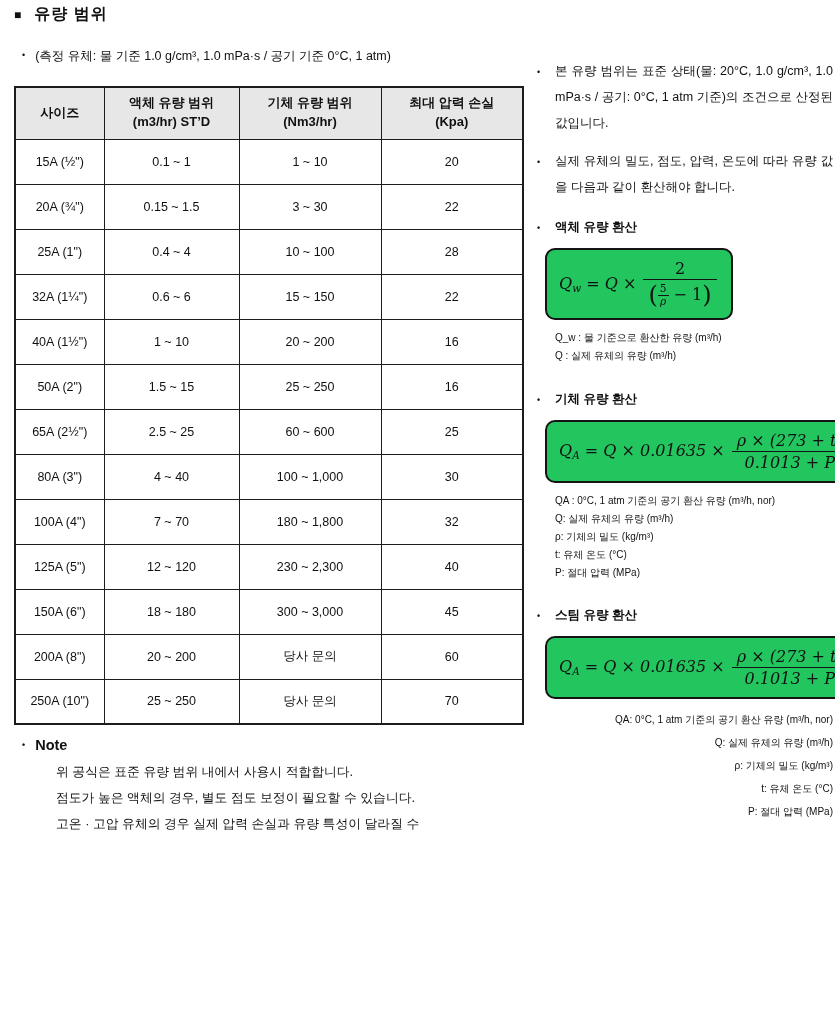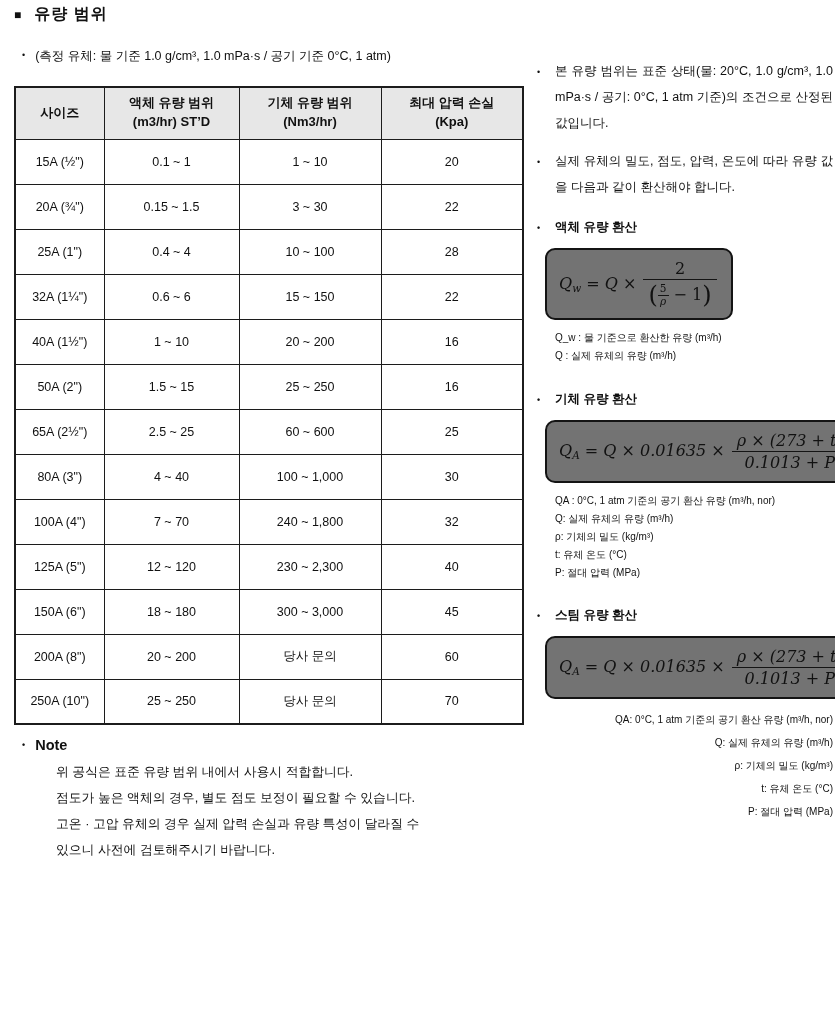--- a/index.html
+++ b/index.html
@@ -39,21 +39,21 @@
   .sb-head { font-weight:bold; }
   .mt12 { margin-top:12px; } .mt14 { margin-top:14px; } .mt20 { margin-top:20px; } .mt22 { margin-top:22px; }
 
   .legend { margin:9px 0 0 18px; font-size:10px; }
   .legend .legend-line { line-height:17.5px; }
   .legend.gas .legend-line { line-height:18px; }
   .legend.steam .legend-line { line-height:23px;text-align:right; }
 
   
   .formula-box { margin:8px 0 0 8px; display:inline-block; border:2px solid #141414;
-    border-radius:10px; background:#737373; padding:9px 12px;
+    border-radius:10px; background:#22c55e; padding:9px 12px;
     font-family:"DejaVu Serif","Liberation Serif",serif; font-style:italic; font-size:16px;
     white-space:nowrap; }
   .formula-box .up { font-style:normal; }
   .sub { font-size:10.5px; vertical-align:-3px; }
   .frac { display:inline-block; vertical-align:middle; text-align:center; margin:0 2px; }
   .frac .num { display:block; padding:0 5px 1px; }
   .frac .den { display:block; border-top:1.4px solid #141414; padding:1px 5px 0; }
   .big-paren { font-style:normal; font-size:24px; vertical-align:middle; font-weight:400; }
   .inner-frac { display:inline-block; vertical-align:middle; text-align:center; font-size:10.5px; line-height:1.05; }
   .inner-frac .inum { display:block; border-bottom:1px solid #141414; padding:0 2px; }
@@ -144,21 +144,21 @@
         </tr>
         <tr>
           <td>80A (3")</td>
           <td>4 ~ 40</td>
           <td>100 ~ 1,000</td>
           <td>30</td>
         </tr>
         <tr>
           <td>100A (4")</td>
           <td>7 ~ 70</td>
-          <td>240 ~ 1,800</td>
+          <td>180 ~ 1,800</td>
           <td>32</td>
         </tr>
         <tr>
           <td>125A (5")</td>
           <td>12 ~ 120</td>
           <td>230 ~ 2,300</td>
           <td>40</td>
         </tr>
         <tr>
           <td>150A (6")</td>
@@ -182,21 +182,20 @@
   </table>
 
   <div class="note">
     <div class="note-head">
       <span class="bullet-dot">•</span><span>Note</span>
     </div>
     <div class="note-lines">
         <div class="legend-line">위 공식은 표준 유량 범위 내에서 사용시 적합합니다.</div>
         <div class="legend-line">점도가 높은 액체의 경우, 별도 점도 보정이 필요할 수 있습니다.</div>
         <div class="legend-line">고온 · 고압 유체의 경우 실제 압력 손실과 유량 특성이 달라질 수</div>
-        <div class="legend-line">있으니 사전에 검토해주시기 바랍니다.</div>
       </div>
   </div>
 
   <div class="sidebar">
 
     <div class="sb-item justify">
       <span class="bullet-dot">•</span>
       <span>본 유량 범위는 표준 상태(물: 20°C, 1.0 g/cm³, 1.0 mPa·s / 공기: 0°C, 1 atm 기준)의 조건으로 산정된 값입니다.</span>
     </div>
 

